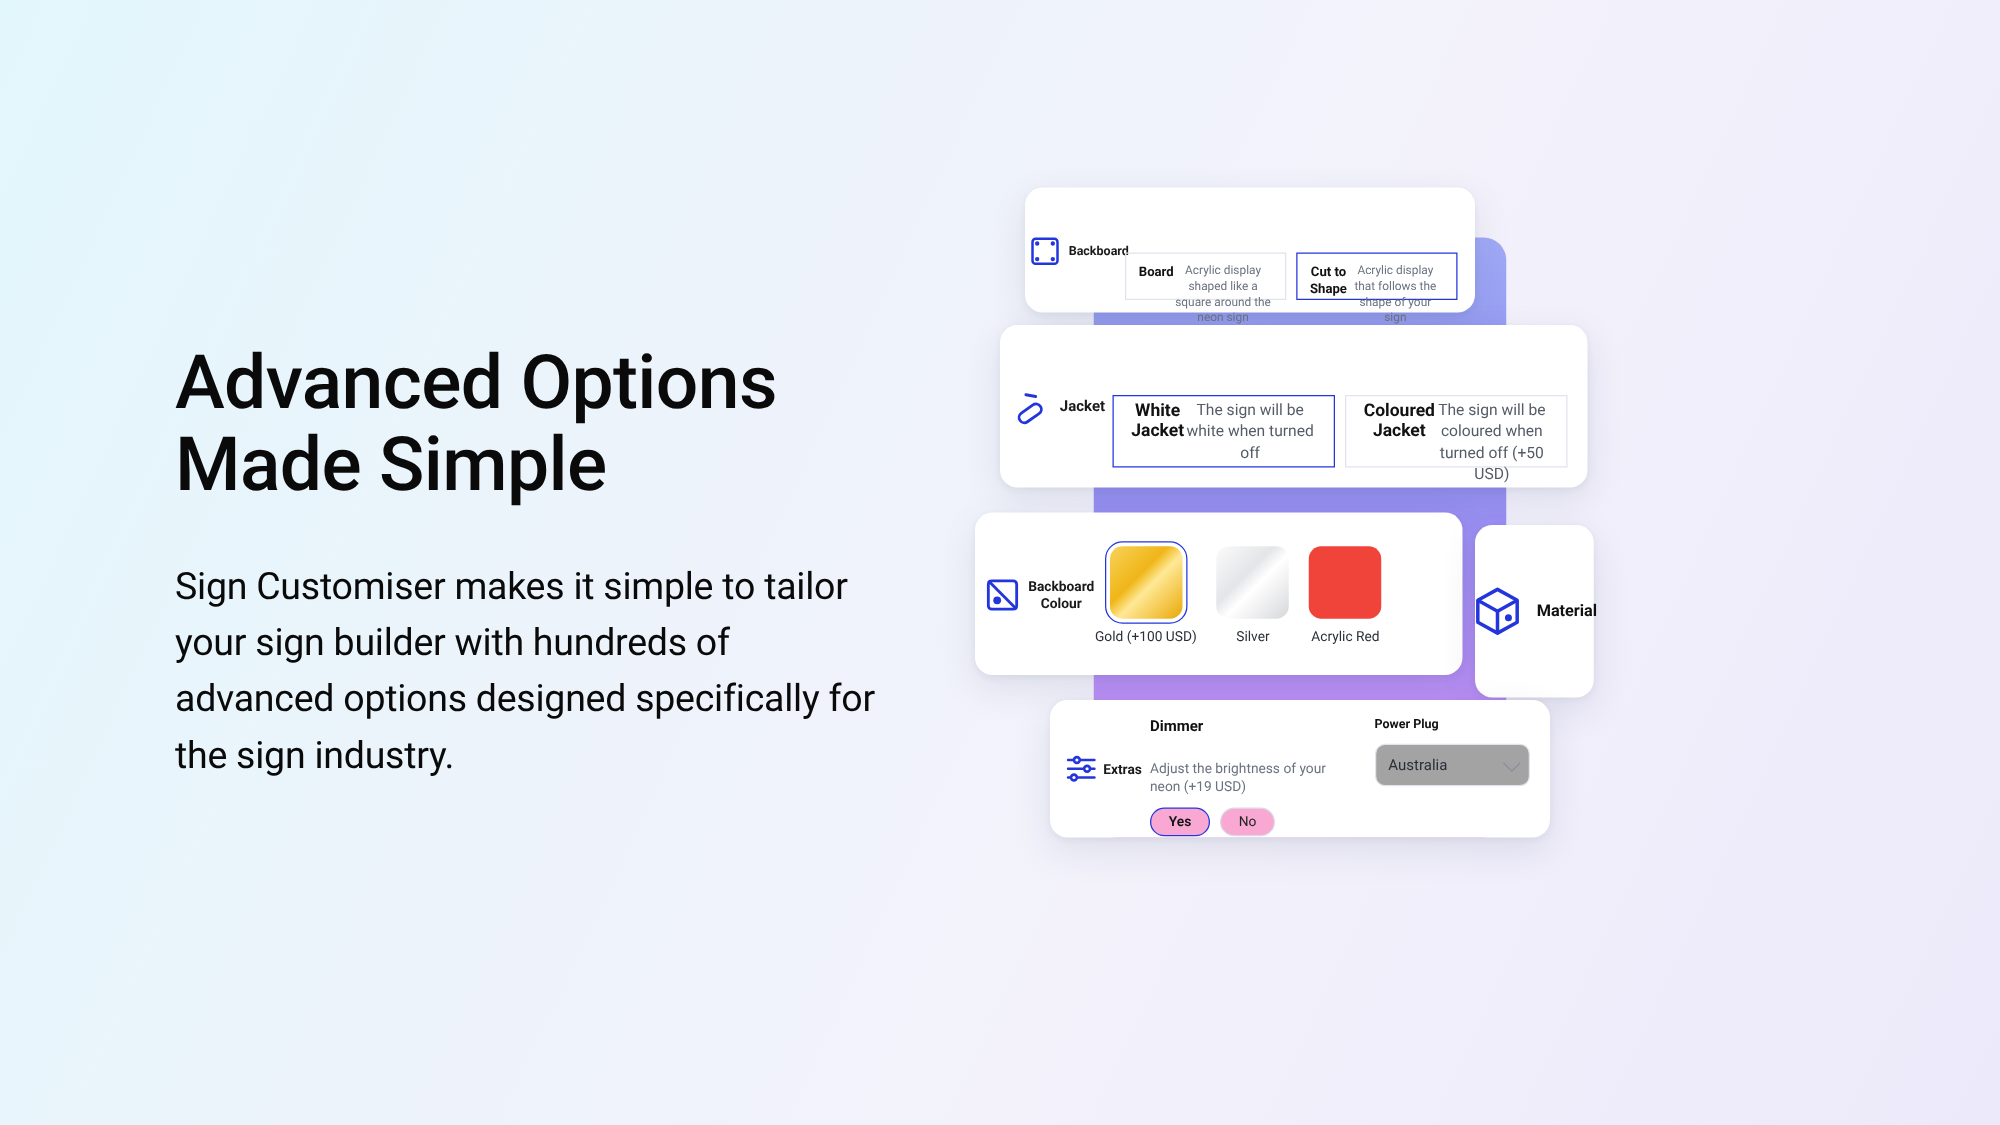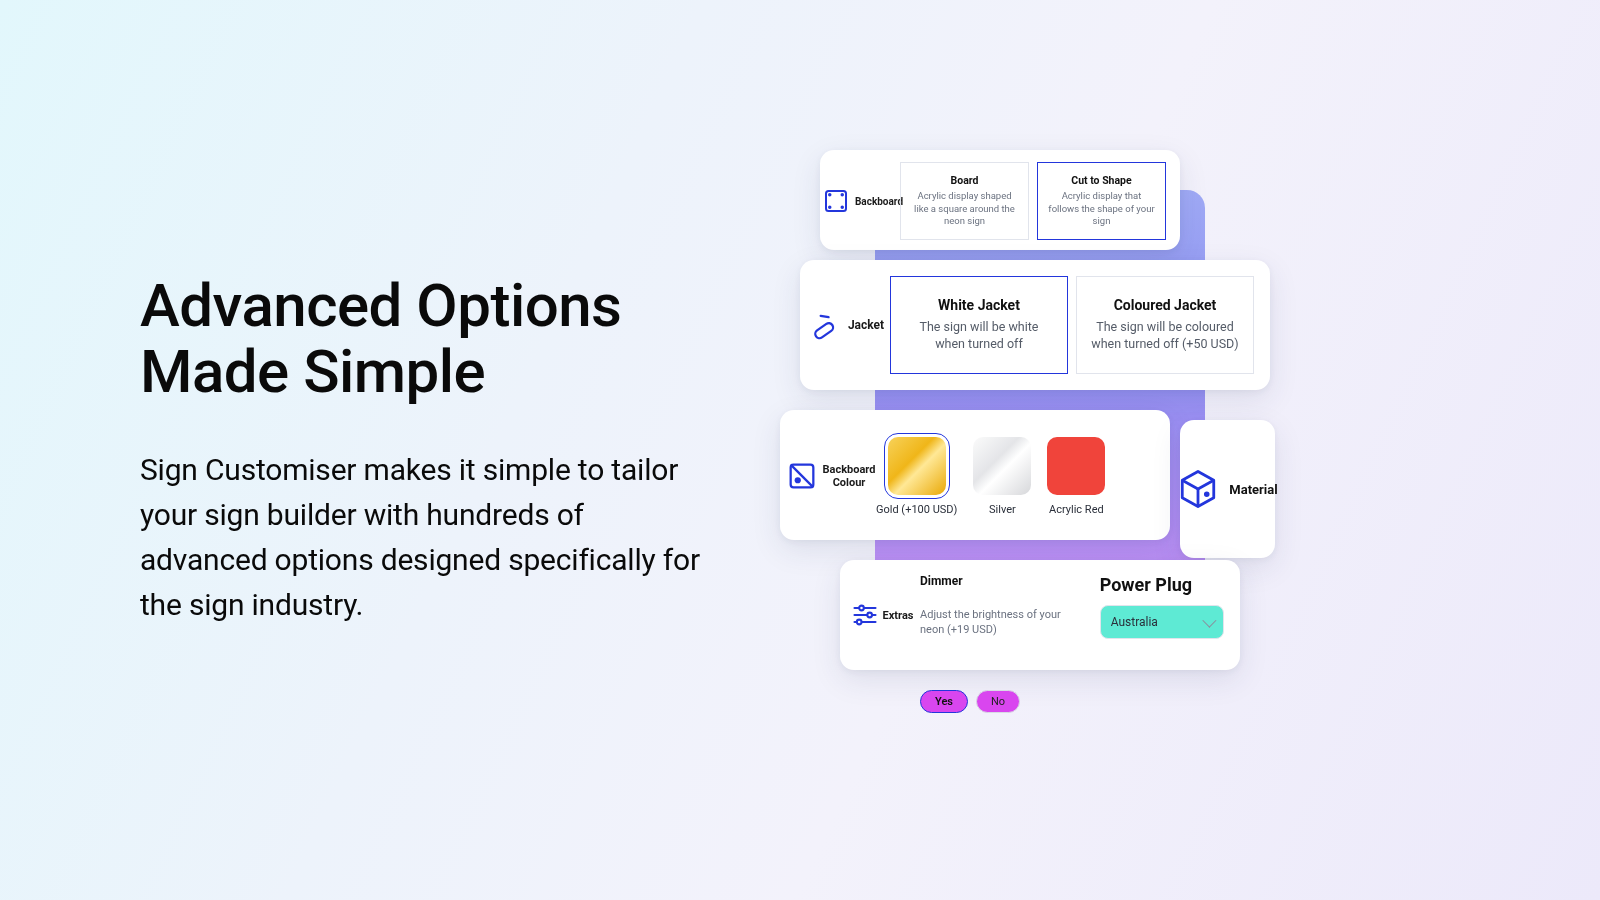--- a/index.html
+++ b/index.html
@@ -60,21 +60,21 @@
     box-shadow: 0 10px 30px rgba(40,50,90,0.10), 0 2px 6px rgba(40,50,90,0.06);
   }
 
   
   .card-backboard { left: 40px; top: 20px; width: 360px; height: 100px; padding: 12px 14px 10px; display:flex; gap:10px; }
   .icon-col { width: 56px; display:flex; flex-direction:row; align-items:center; justify-content:center; gap:4px; }
   .icon-col .lbl { font-size:10px; font-weight:700; color:#1a1a1a; text-align:center; }
   .opt-row { flex:1; display:flex; gap:8px; }
   .opt {
     flex:1; border:1px solid #e1e4ec; border-radius:0; padding:8px 10px; text-align:center;
-    display:flex; flex-direction:column; justify-content:center; cursor:pointer;
+    display:flex; flex-direction:row; justify-content:center; cursor:pointer;margin-top:40px;
   }
   .opt.sel { border:1.5px solid #2336dc; }
   .opt .t { font-size:10.5px; font-weight:700; color:#111; margin-bottom:3px; }
   .opt .d { font-size:9.5px; line-height:1.35; color:#6b7280; }
 
   
   .card-jacket { left: 20px; top: 130px; width: 470px; height: 130px; padding:16px; display:flex; gap:12px; }
   .card-jacket .icon-col { width:62px; }
   .card-jacket .opt { padding:4px 14px; }
   .card-jacket .opt .t { font-size:14px; font-weight:700; margin-bottom:6px; }
@@ -97,28 +97,28 @@
   .card-material .lbl { font-size:13px; font-weight:700; color:#111; }
 
   
   .card-extras { left: 60px; top: 430px; width: 400px; height: 110px; padding:14px 16px; display:flex; gap:12px; }
   .card-extras .icon-col { width:52px; }
   .extras-body { flex:1; display:flex; gap:18px; }
   .dimmer { flex:1.3; }
   .dimmer .t { font-size:12px; font-weight:700; color:#111; margin-bottom:2px; }
   .dimmer .d { font-size:11px; color:#6b7280; line-height:1.35; margin-bottom:8px;margin-top:20px; }
   .yn { display:flex; gap:8px; }
-  .pill { border:1px solid #d8dbe4; border-radius:16px; padding:4px 14px; font-size:11px; color:#222; cursor:pointer; background:#d946ef;margin-top:44px; }
+  .pill { border:1px solid #d8dbe4; border-radius:16px; padding:4px 14px; font-size:11px; color:#222; cursor:pointer; background:#f9a8d4; }
   .pill.sel { border:1.5px solid #2336dc; color:#111; font-weight:600; }
   .plug { flex:1; }
-  .plug .t { font-size:18px; font-weight:700; color:#111; margin-bottom:10px; }
+  .plug .t { font-size:10px; font-weight:700; color:#111; margin-bottom:10px; }
   .select {
     border:1px solid #e1e4ec; border-radius:8px; height:34px; padding:0 10px;
     display:flex; align-items:center; justify-content:space-between; cursor:pointer;
-    font-size:12px; color:#2a2f3a; background:#5eead4;
+    font-size:12px; color:#2a2f3a; background:#a3a3a3;
   }
   .chev { width:10px; height:10px; border-right:1.5px solid #8a8f9c; border-bottom:1.5px solid #8a8f9c; transform:rotate(45deg) translateY(-2px); }
 
   svg { display:block; }
 </style>
 </head>
 <body>
 
 <div class="copy">
   <h1>

